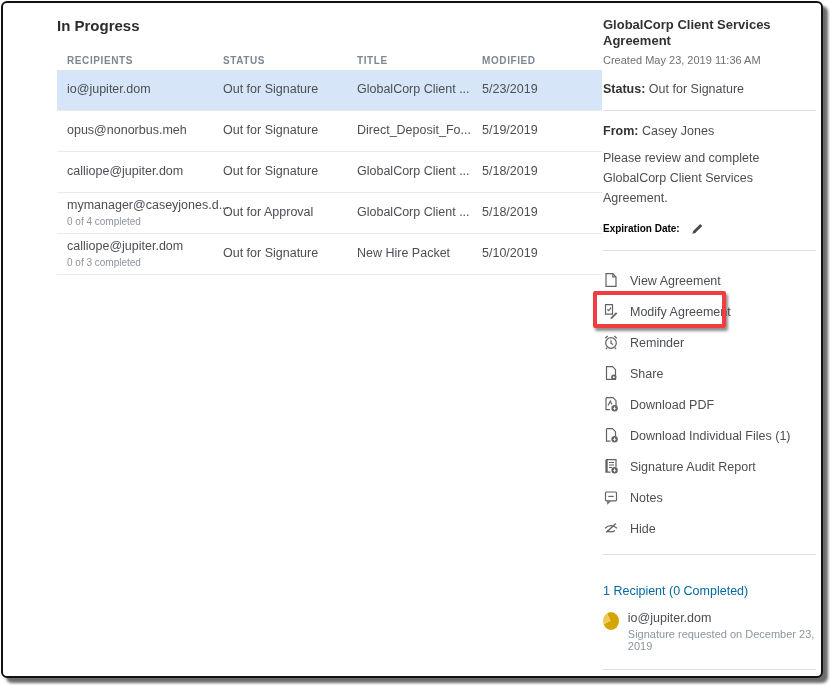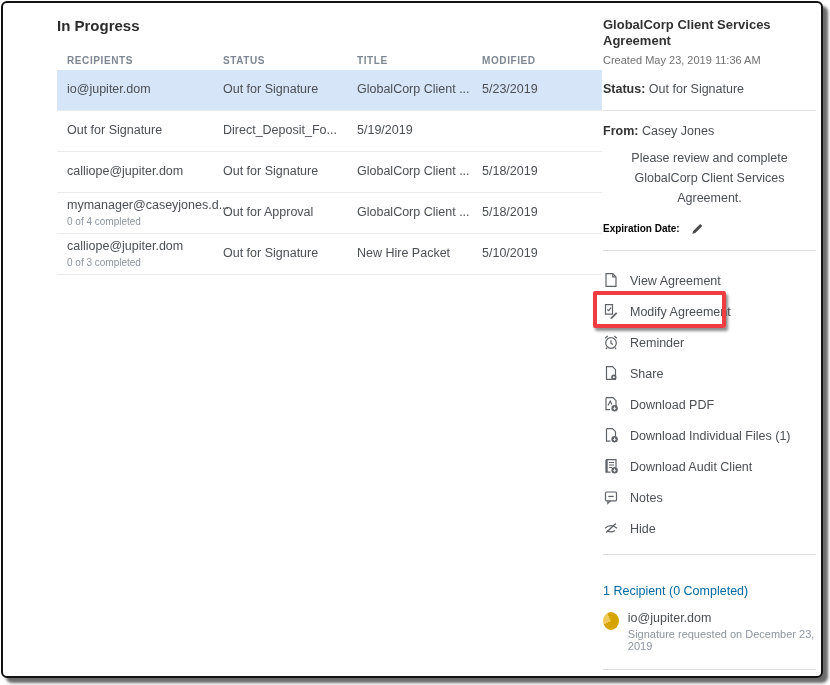--- a/index.html
+++ b/index.html
@@ -32,21 +32,21 @@
 
   
   .detail-panel { position:absolute; left:600px; top:14px; width:213px; color:#4b4f54; }
   .panel-title { font-size:13px; font-weight:bold; color:#323232; line-height:1.25; }
   .panel-created { font-size:11px; color:#707070; margin-top:4px; }
   .kv { font-size:12.5px; margin-top:16px; }
   .kv b { color:#323232; }
   .hr { border-top:1px solid #dde0e3; margin-top:14px; }
   .panel-from { font-size:12.5px; margin-top:13px; }
   .panel-from b { color:#323232; }
-  .panel-message { font-size:12.5px; line-height:1.6; margin-top:10px;text-align:center; }
+  .panel-message { font-size:12.5px; line-height:1.6; margin-top:10px; }
   .expiration { font-size:10px; font-weight:bold; color:#000000; margin-top:13px; display:flex; align-items:center; gap:10px; }
   .pencil-btn { cursor:pointer; display:inline-flex; }
 
   .actions { margin-top:15px; }
   .action {
     position:relative; display:flex; align-items:center; gap:11px;
     height:31px; font-size:12.5px; color:#4b4f54; cursor:pointer;
   }
   .action svg { flex:0 0 auto; }
   .callout-box {
@@ -81,20 +81,21 @@
     </div>
 
     <div class="trow selected">
       <div class="cell">io@jupiter.dom</div>
       <div class="cell">Out for Signature</div>
       <div class="cell">GlobalCorp Client ...</div>
       <div class="cell">5/23/2019</div>
     </div>
 
     <div class="trow">
+      <div class="cell">opus@nonorbus.meh</div>
       <div class="cell">Out for Signature</div>
       <div class="cell">Direct_Deposit_Fo...</div>
       <div class="cell">5/19/2019</div>
     </div>
 
     <div class="trow">
       <div class="cell">calliope@jupiter.dom</div>
       <div class="cell">Out for Signature</div>
       <div class="cell">GlobalCorp Client ...</div>
       <div class="cell">5/18/2019</div>
@@ -227,21 +228,21 @@
         <span>
           <svg width="16" height="16" viewBox="0 0 16 16" fill="none" stroke="#5f6368" stroke-width="1.2">
               <path d="M3 1.7h10v7.5"></path>
               <path d="M3 1.7v12.5h4.5"></path>
               <path d="M3.8 2v12" stroke-width="1.8"></path>
               <path d="M6 4.5h5M6 7h5M6 9.5h3"></path>
               <circle cx="11.6" cy="12.3" r="3.2" fill="#5f6368" stroke="none"></circle>
               <path d="M11.6 10.7v2.7M10.4 12.3l1.2 1.3 1.2-1.3" stroke="#fff" stroke-width="1"></path>
             </svg>
         </span>
-        <span>Download Audit Client</span>
+        <span>Signature Audit Report</span>
       </div>
 
       <div class="action">
         <span>
           <svg width="16" height="16" viewBox="0 0 16 16" fill="none" stroke="#5f6368" stroke-width="1.2">
               <rect x="2.5" y="3" width="11" height="8.8" rx="1"></rect>
               <path d="M4.8 11.8v2.6l2.6-2.6"></path>
               <path d="M5.3 7.4h5.4"></path>
             </svg>
         </span>

